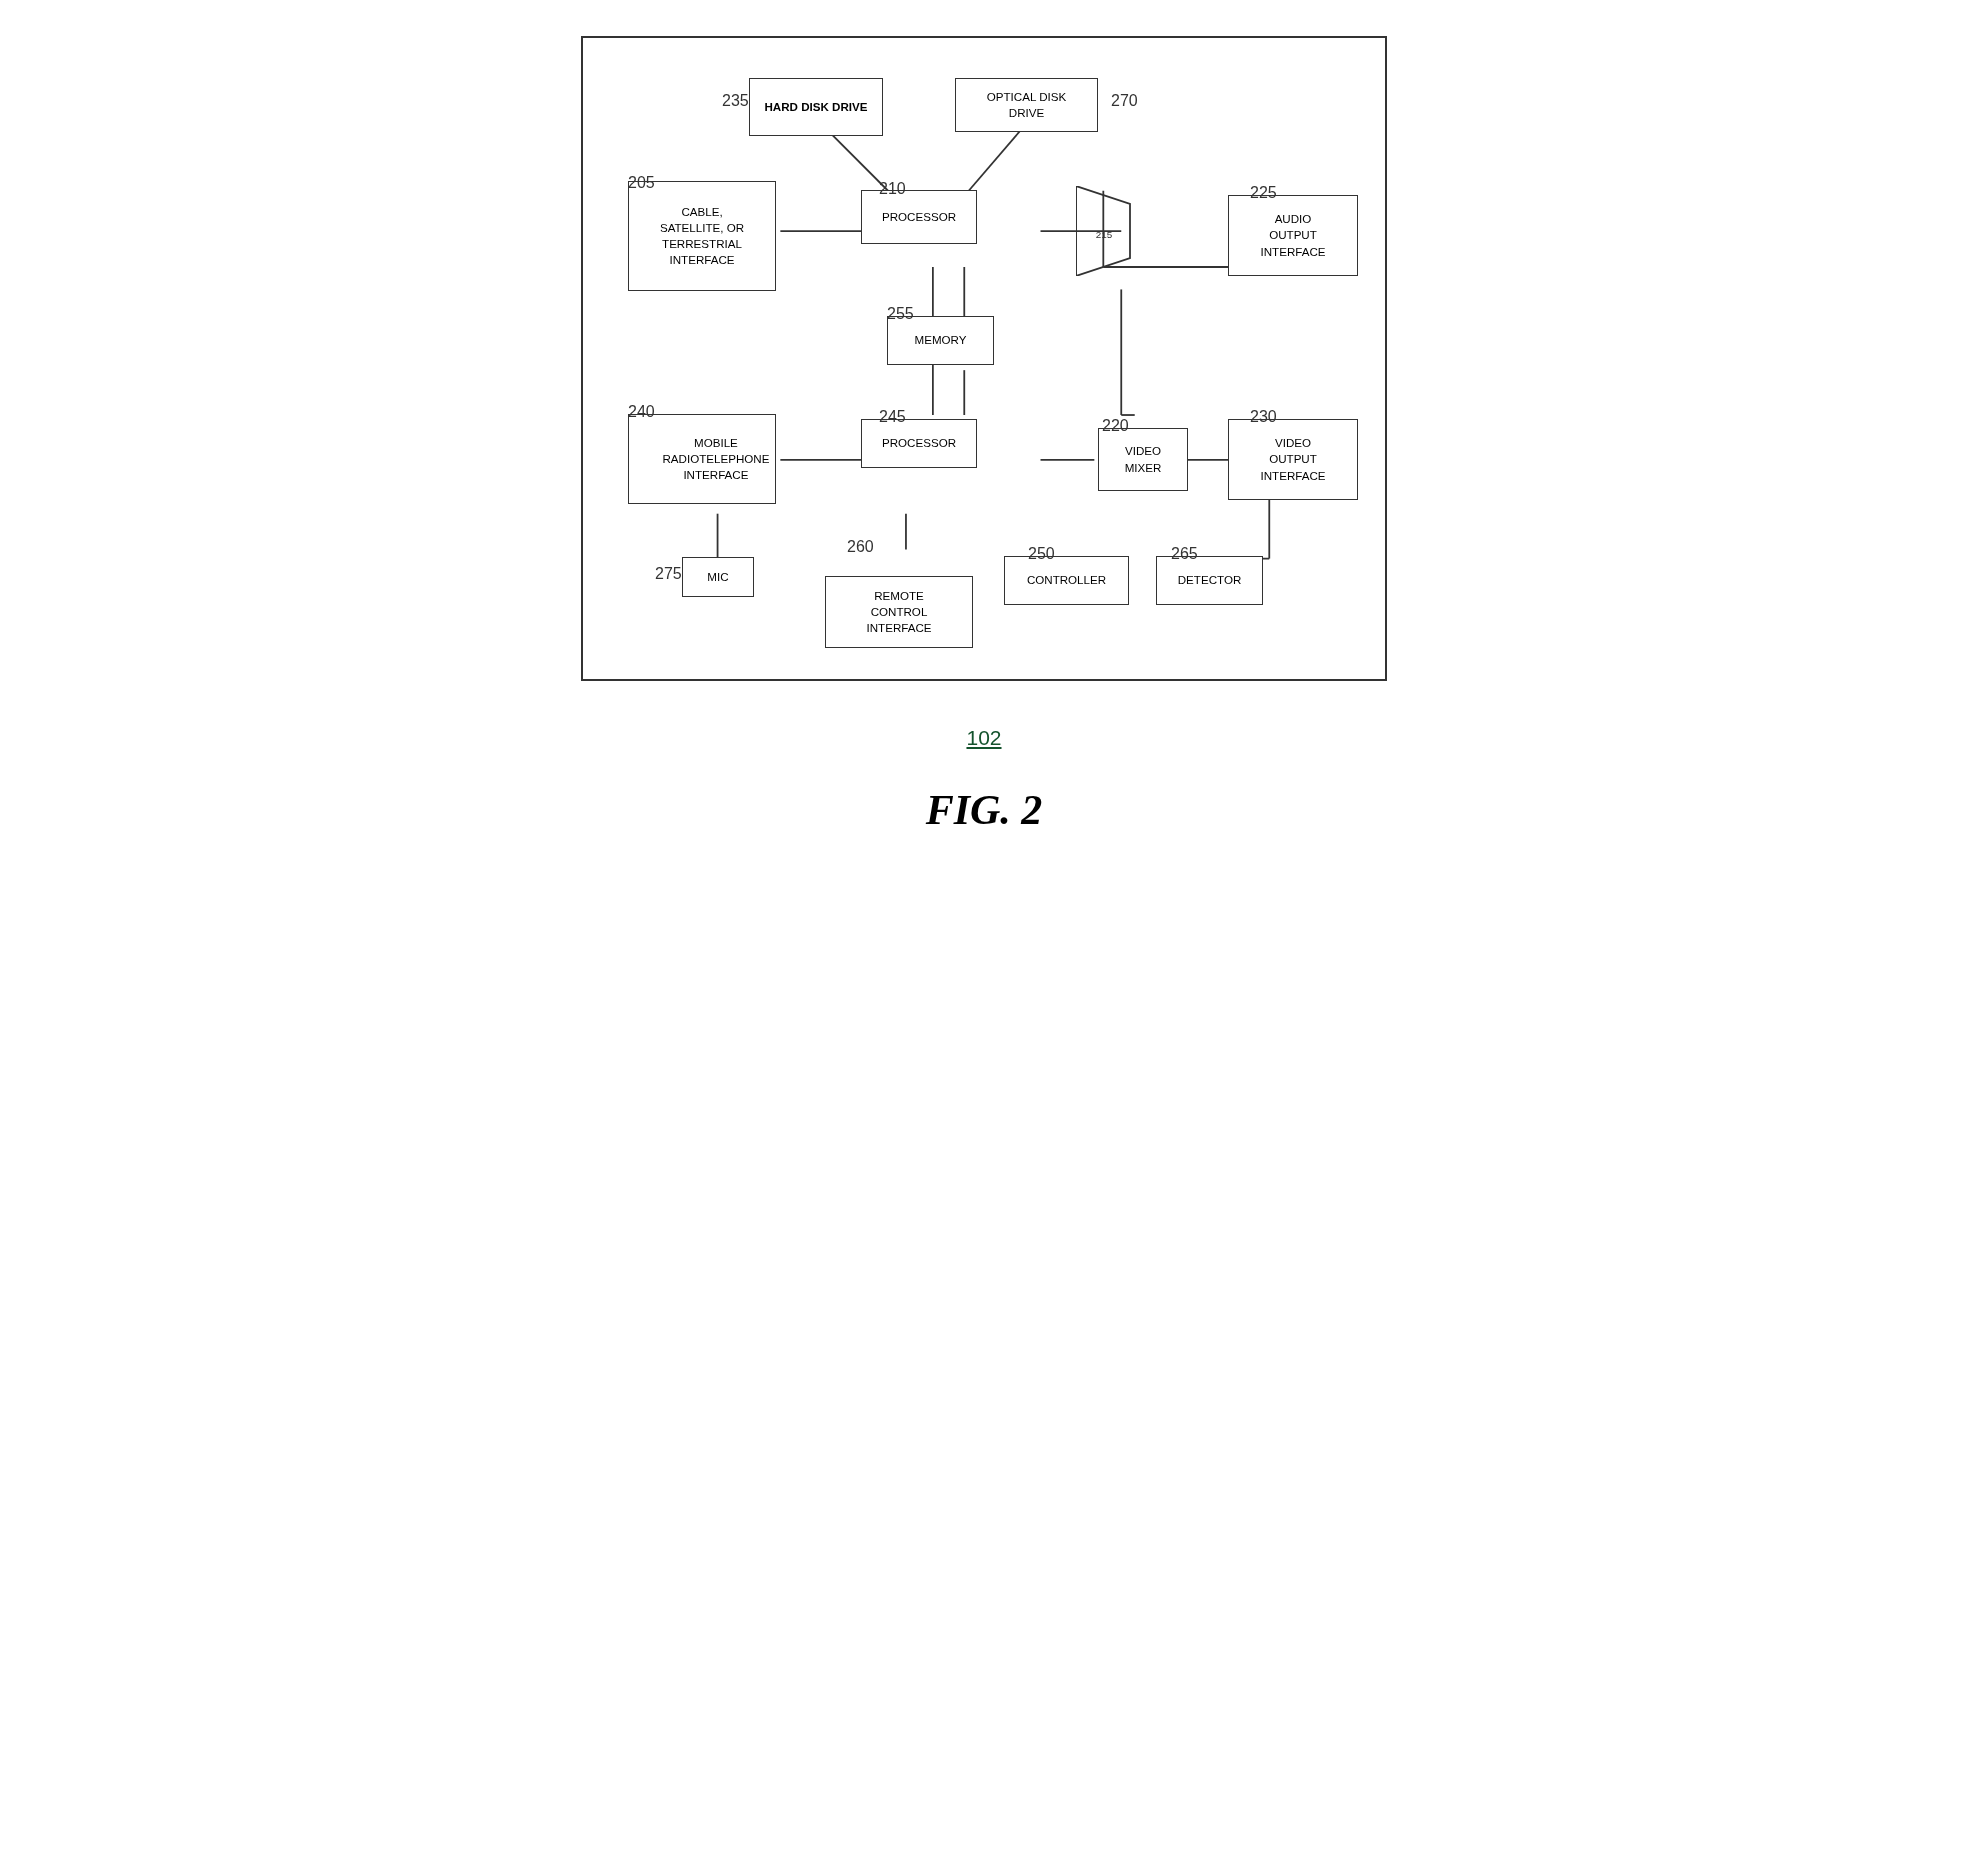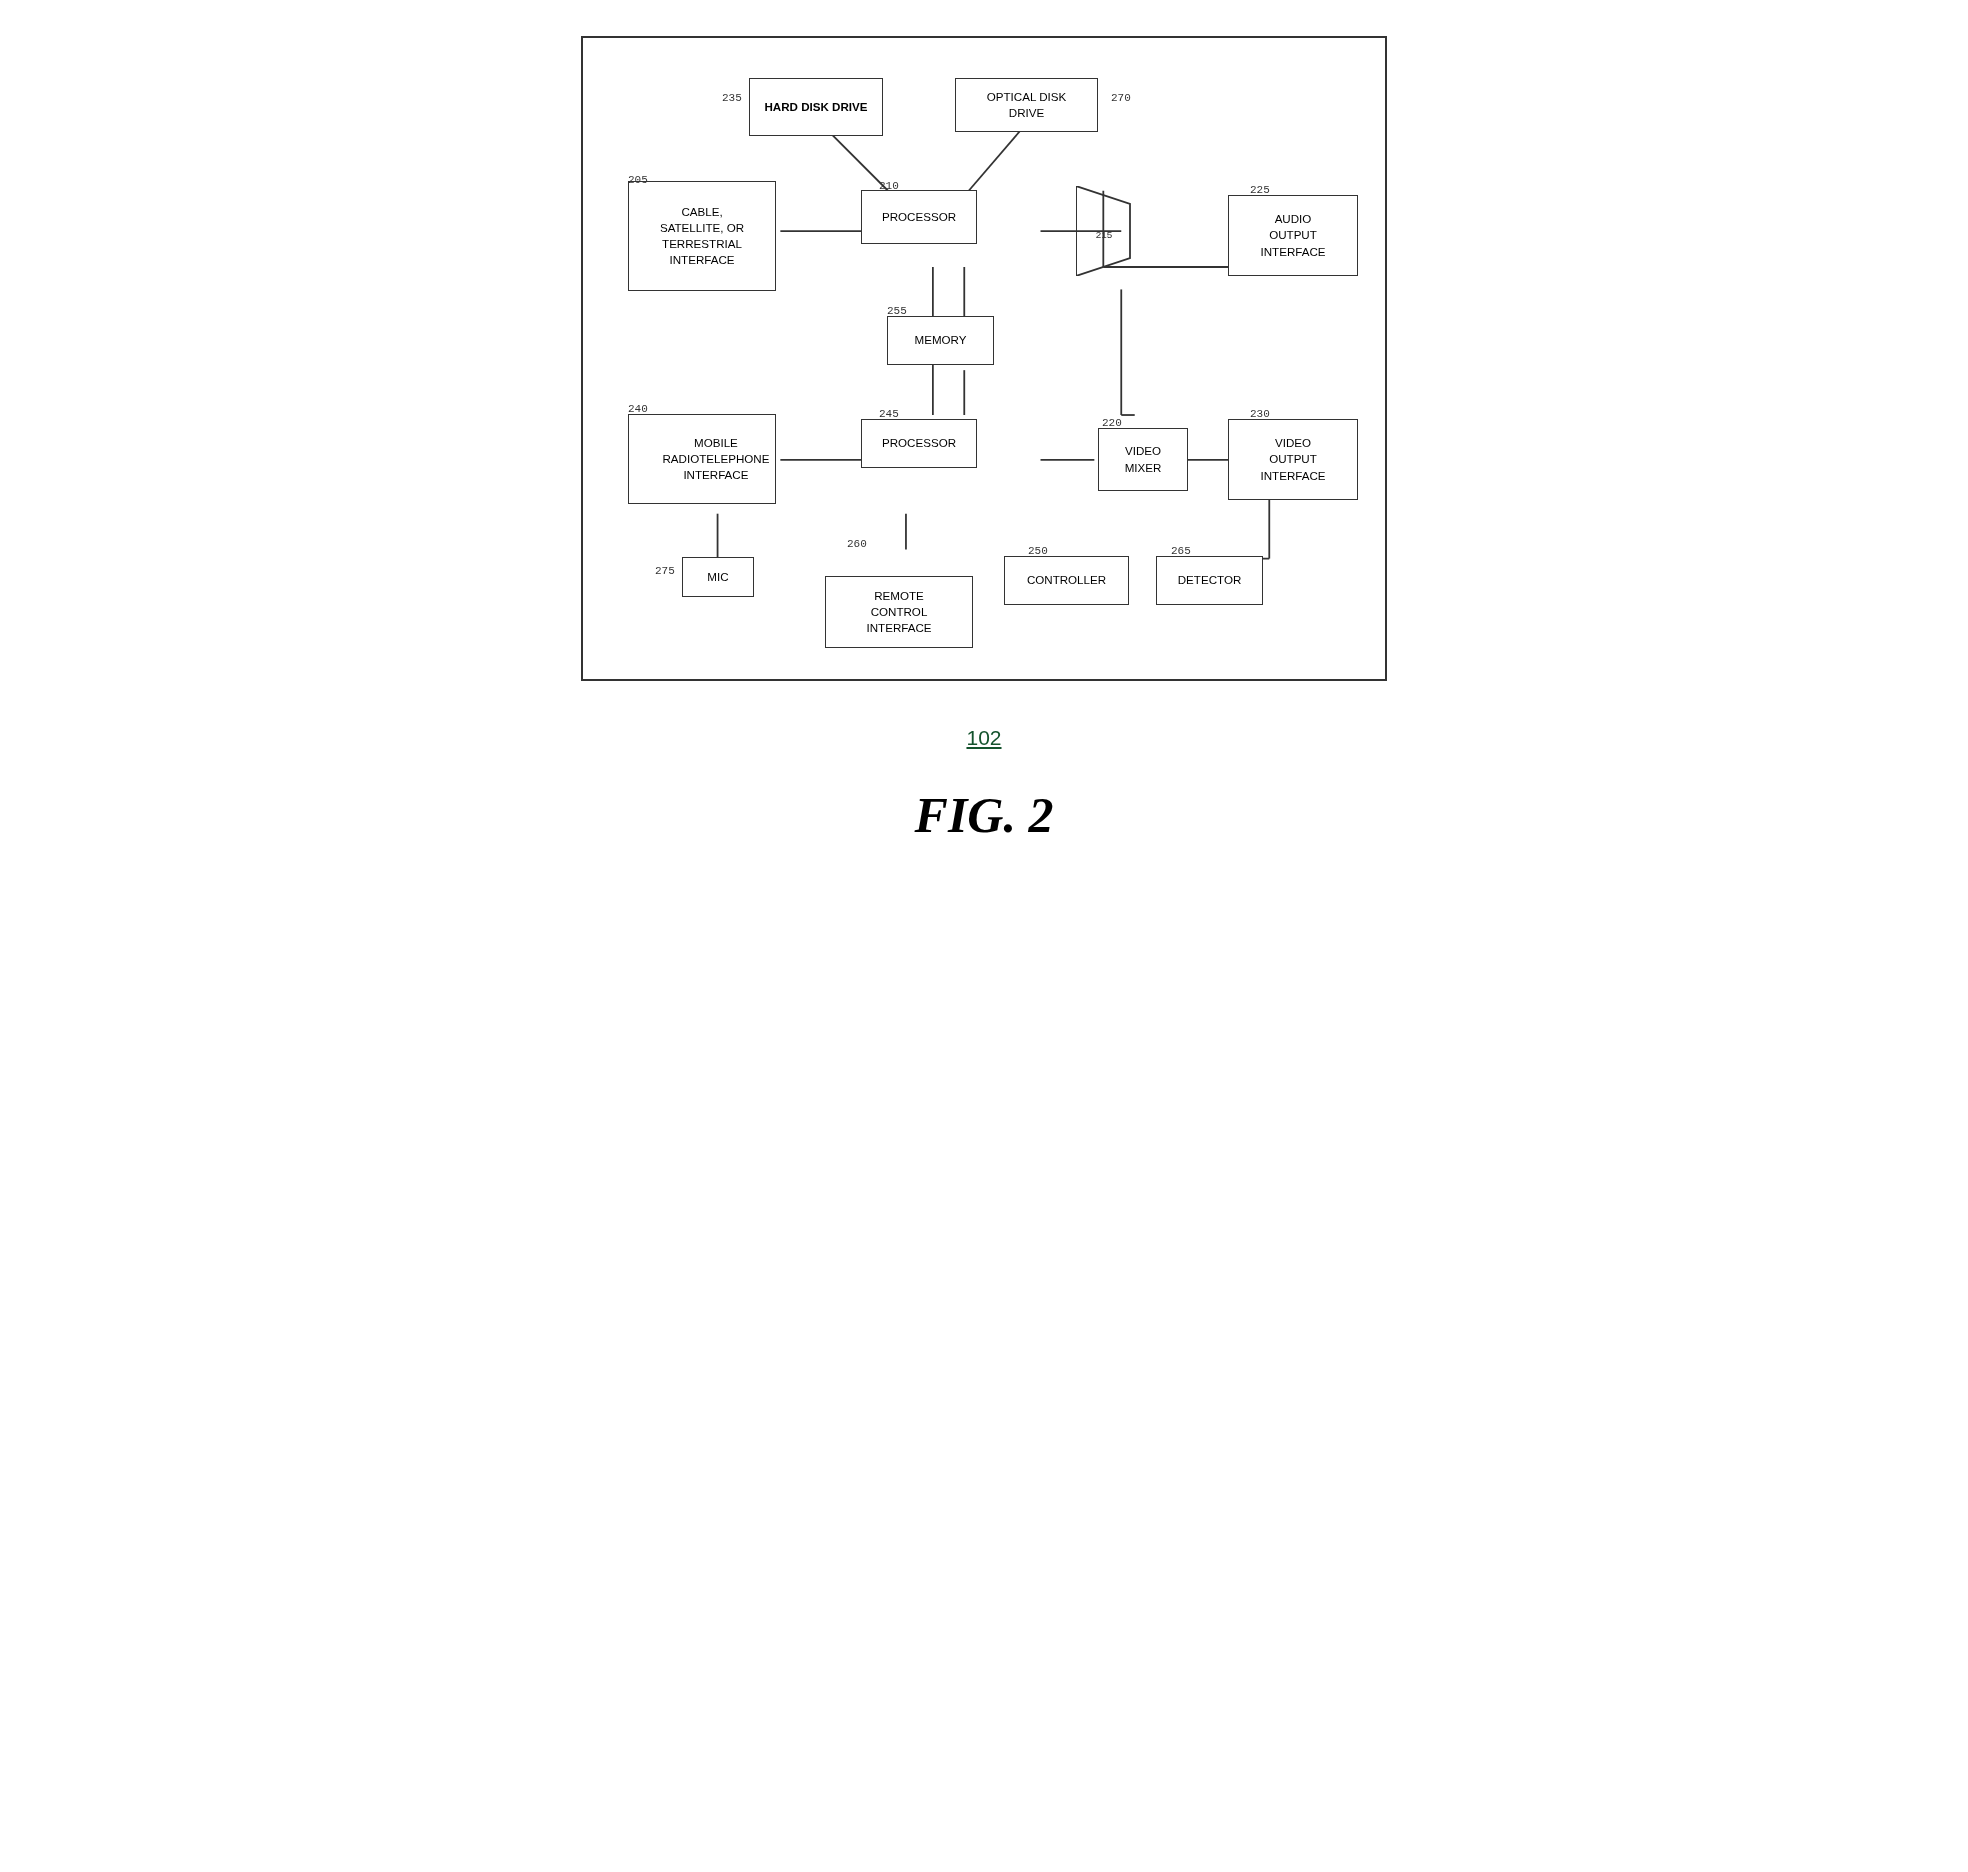--- a/index.html
+++ b/index.html
@@ -32,22 +32,22 @@
       text-align: center;
       font-family: Arial, sans-serif;
       font-size: 11.6px;
       font-weight: normal;
       line-height: 1.4;
       padding: 5.4px 7.2px;
     }
 
     .label {
       position: absolute;
-      font-family: Liberation Mono, monospace;
-      font-size: 11px;
+      font-family: Liberation Sans, sans-serif;
+      font-size: 16px;
       color: #333;
     }
 
     
     .connections-svg {
       position: absolute;
       top: 0;
       left: 0;
       width: 100%;
       height: 100%;
@@ -57,21 +57,21 @@
     .figure-label {
       font-size: 21px;
       text-align: center;
       margin-top: 9px;
       margin-bottom: 18px;
       text-decoration: underline;
       color: #14532d;
     }
 
     .fig-title {
-      font-size: 50px;
+      font-size: 42px;
       font-weight: bold;
       font-style: italic;
       font-family: 'Times New Roman', Times, serif;
       text-align: center;
       margin-top: 18px;
     }
   </style>
 </head>
 <body>
 

